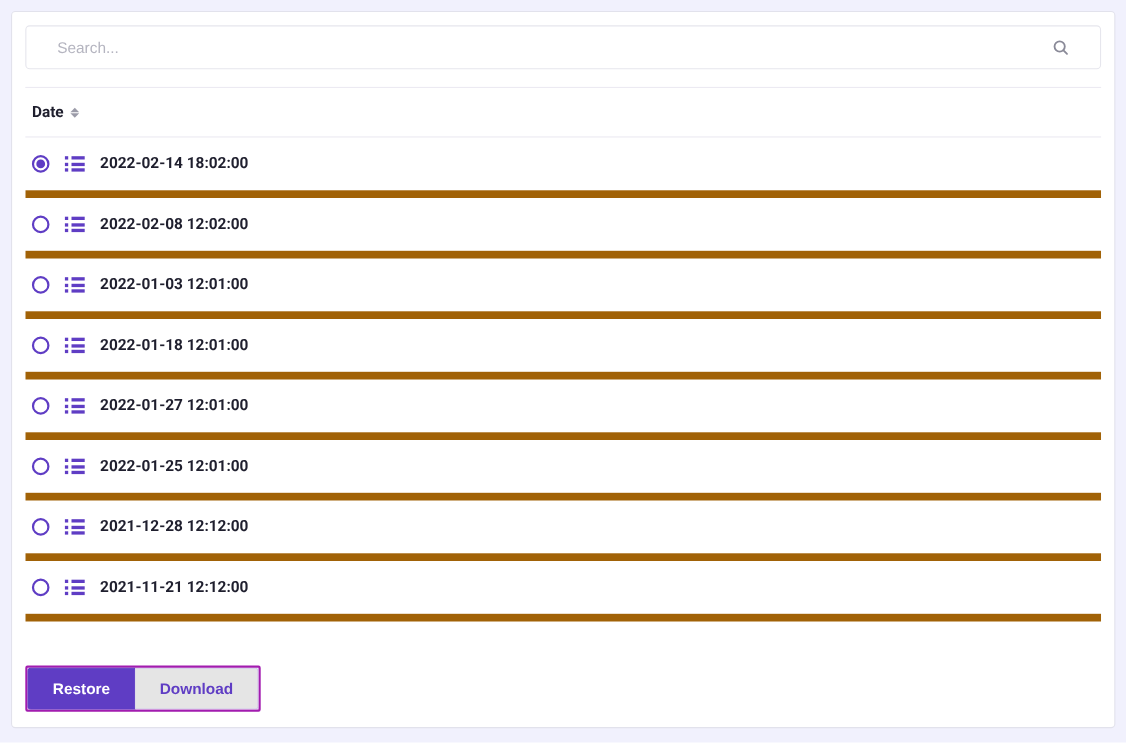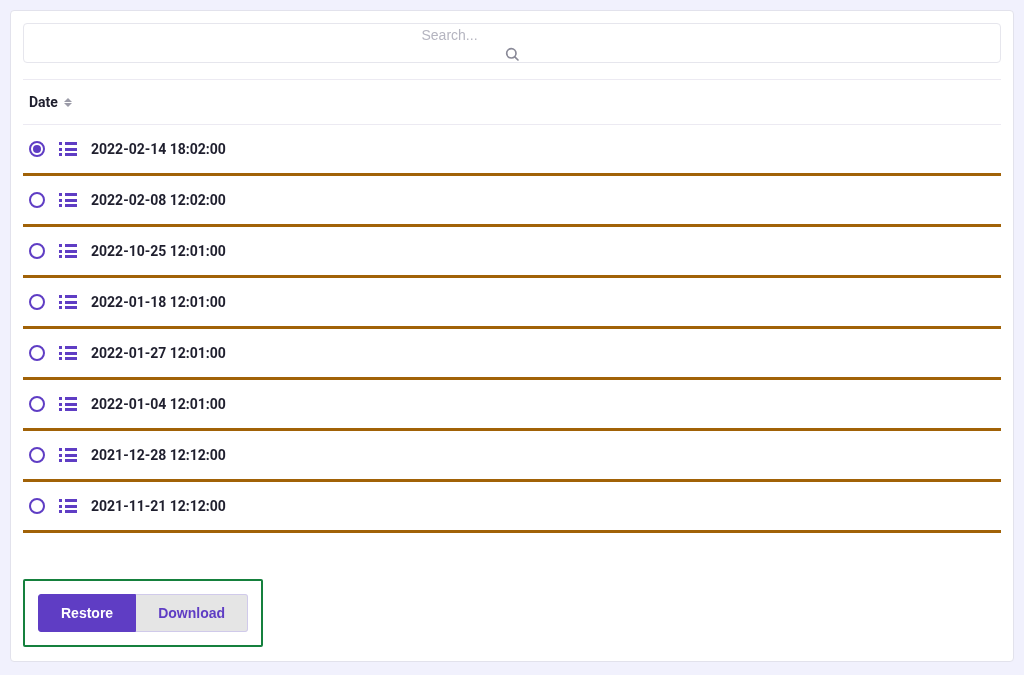--- a/index.html
+++ b/index.html
@@ -26,21 +26,20 @@
     }
     .search-wrap {
       position: relative;
       border: 1px solid #e6e6ed;
       border-radius: 4px;
       height: 40px;
       display: flex;
       align-items: center;
       padding: 0 28px;
       margin-bottom: 16px;
-      flex-direction: column;
     }
     .search-input {
       flex: 1;
       border: none;
       outline: none;
       font-size: 14px;
       color: #333;
       background: transparent;
     }
     .search-input::placeholder {
@@ -105,21 +104,21 @@
     }
     .scroll-area::-webkit-scrollbar-button {
       background: #eaeaf0;
       height: 14px;
     }
     .row {
       display: flex;
       align-items: center;
       gap: 14px;
       padding: 16px 6px;
-      border-bottom: 3px solid #a16207;
+      border-bottom: 7px solid #a16207;
     }
     .radio {
       width: 16px;
       height: 16px;
       border: 2px solid #5f3dc4;
       border-radius: 50%;
       background: #fff;
       display: inline-flex;
       align-items: center;
       justify-content: center;
@@ -161,23 +160,23 @@
       font-weight: 700;
       color: #1f1f2e;
     }
     .footer {
       padding-top: 18px;
       display: flex;
       align-items: center;
     }
     .btn-group {
       display: inline-flex;
-      border: 2px solid #15803d;
+      border: 2px solid #a21caf;
       border-radius: 2px;
-      padding: 13px;
+      padding: 0;
     }
     .btn {
       padding: 10px 22px;
       font-size: 14px;
       font-weight: 700;
       border: 1px solid #d0caea;
       cursor: pointer;
       background: #e5e5e5;
       color: #5f3dc4;
     }
@@ -270,21 +269,21 @@
           </span>
           <span class="line">
             <span class="dot"></span>
             <span class="bar"></span>
           </span>
           <span class="line">
             <span class="dot"></span>
             <span class="bar"></span>
           </span>
         </span>
-        <span class="row-label">2022-10-25 12:01:00</span>
+        <span class="row-label">2022-01-03 12:01:00</span>
       </div>
       <div class="row">
         <span class="radio"></span>
         <span class="list-icon">
           <span class="line">
             <span class="dot"></span>
             <span class="bar"></span>
           </span>
           <span class="line">
             <span class="dot"></span>
@@ -324,21 +323,21 @@
           </span>
           <span class="line">
             <span class="dot"></span>
             <span class="bar"></span>
           </span>
           <span class="line">
             <span class="dot"></span>
             <span class="bar"></span>
           </span>
         </span>
-        <span class="row-label">2022-01-04 12:01:00</span>
+        <span class="row-label">2022-01-25 12:01:00</span>
       </div>
       <div class="row">
         <span class="radio"></span>
         <span class="list-icon">
           <span class="line">
             <span class="dot"></span>
             <span class="bar"></span>
           </span>
           <span class="line">
             <span class="dot"></span>

